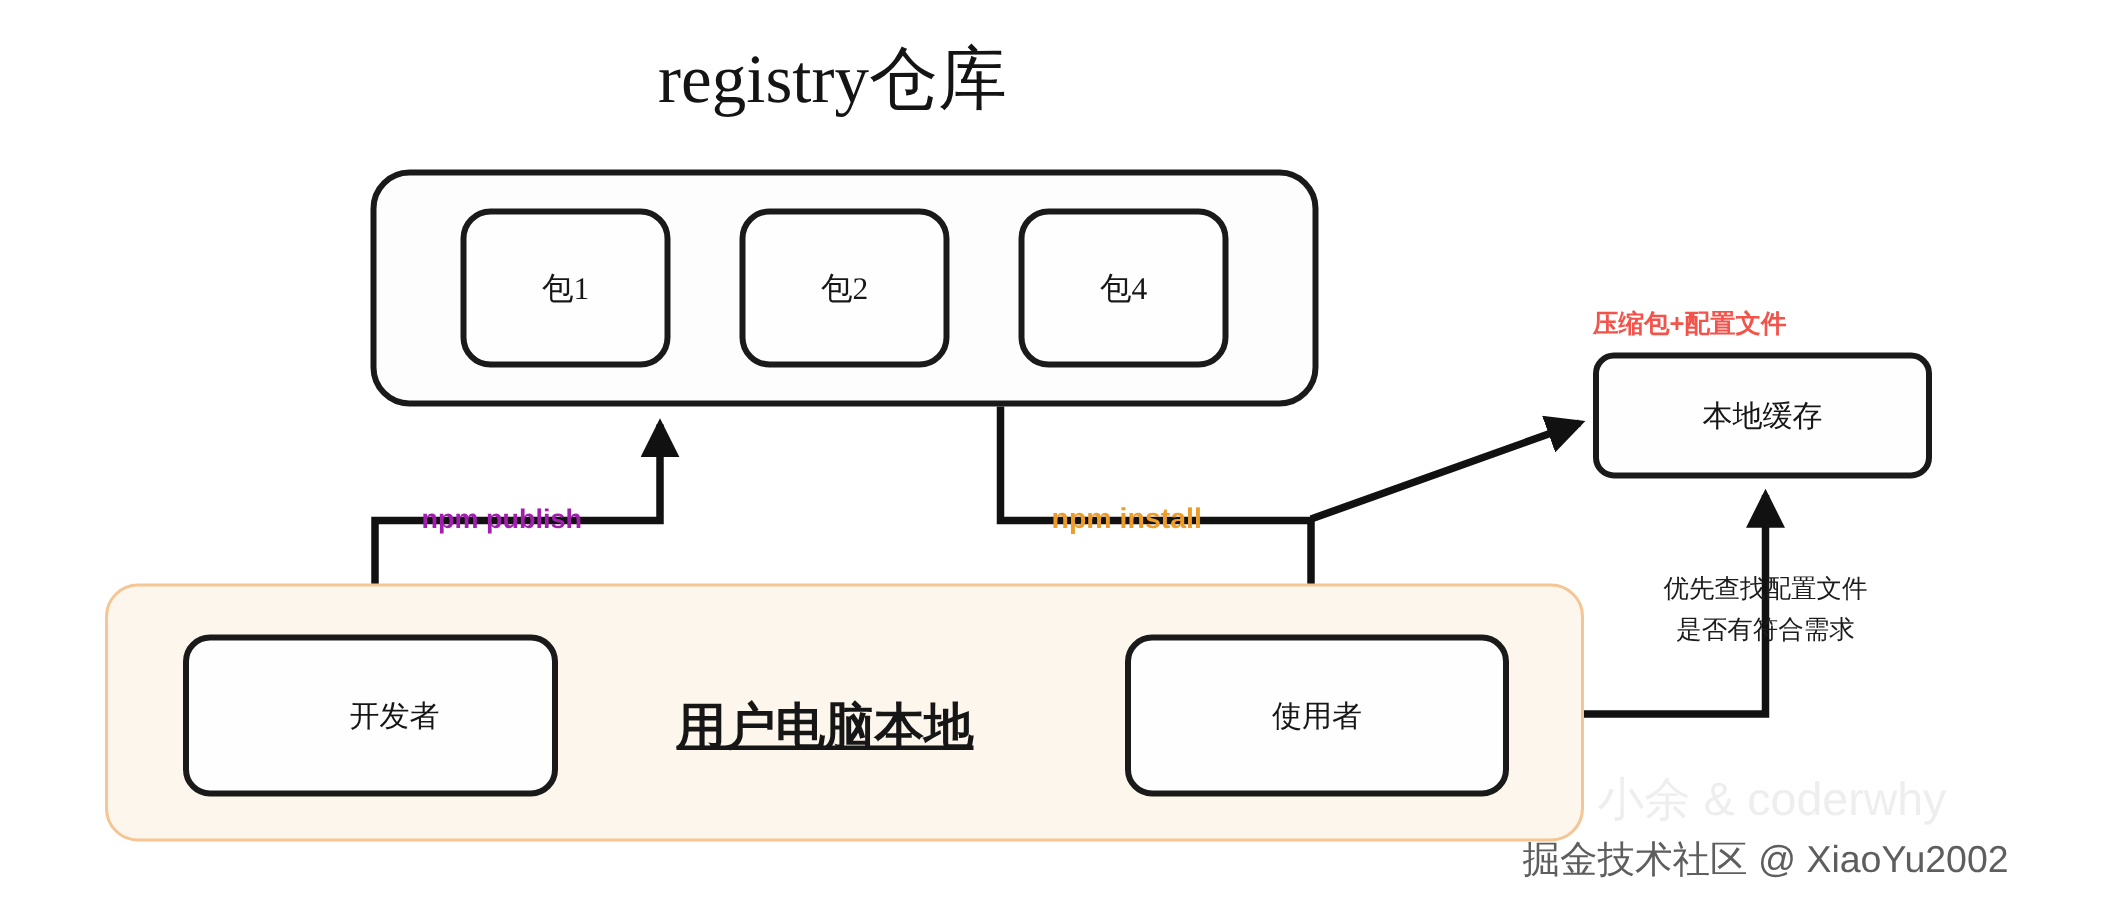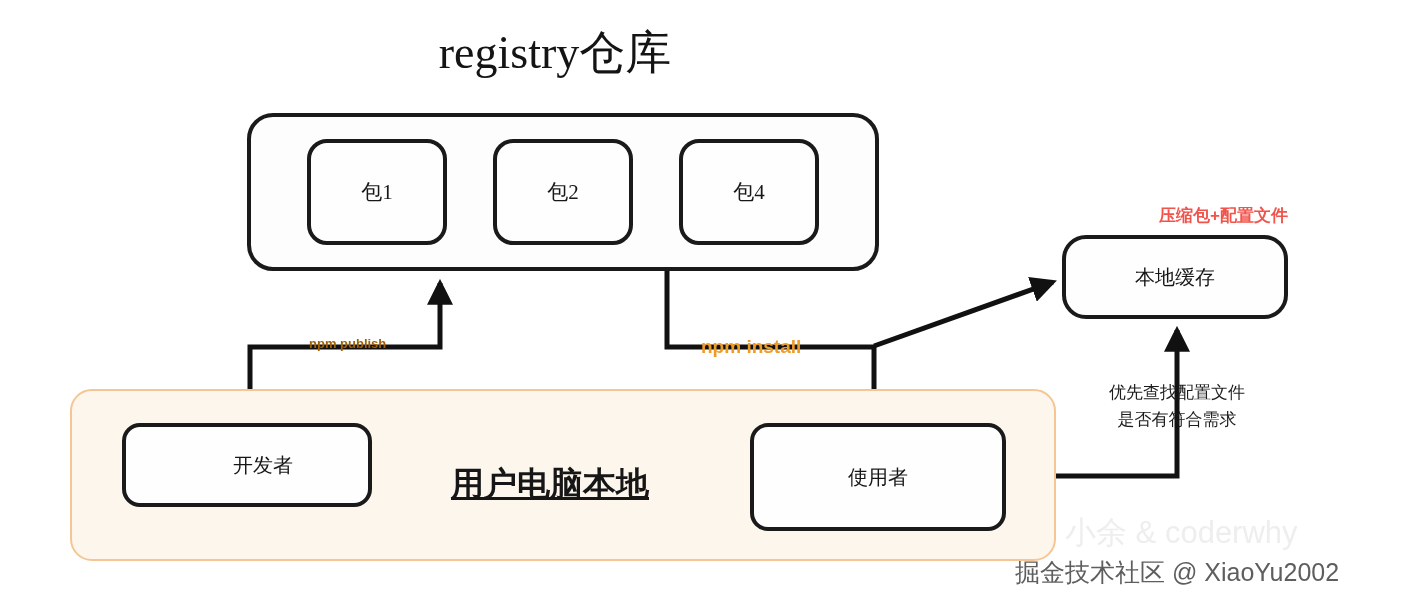--- a/index.html
+++ b/index.html
@@ -113,60 +113,59 @@
     border-radius: 18px;
     background: #fefefe;
     display: flex;
     align-items: center;
     justify-content: center;
     font-family: "Liberation Serif", "DejaVu Serif", serif;
     color: #161616;
   }
   .node-developer {
     left: 122px; top: 423px;
-    width: 250px; height: 84px;
+    width: 250px; height: 108px;
     font-size: 20px;
     padding-left: 32px;
   }
   .node-consumer {
     left: 750px; top: 423px;
     width: 256px; height: 108px;
     font-size: 20px;
   }
   .node-cache {
     left: 1062px; top: 235px;
     width: 226px; height: 84px;
-    border-radius: 24px;
+    border-radius: 14px;
     font-size: 20px;
   }
 
   
   .edge-label {
     position: absolute;
     font-family: "Liberation Sans", "DejaVu Sans", sans-serif;
     font-weight: bold;
     white-space: nowrap;
   }
   .label-publish {
     left: 281px; top: 336px;
-    font-size: 13px;
-    color: #a16207;
-    margin-left: 28px;
+    font-size: 18px;
+    color: #a21caf;
   }
   .label-install {
     left: 701px; top: 336px;
     font-size: 19px;
     color: #ee9c28;
   }
   .label-cache-note {
     position: absolute;
     left: 1062px;
     top: 204px;
     width: 226px;
-    text-align: right;
+    text-align: left;
     font-family: "Liberation Sans", "DejaVu Sans", sans-serif;
     font-size: 17px;
     font-weight: bold;
     color: #f2544b;
     white-space: nowrap;
   }
   .label-lookup {
     position: absolute;
     left: 1082px;
     top: 379px;

